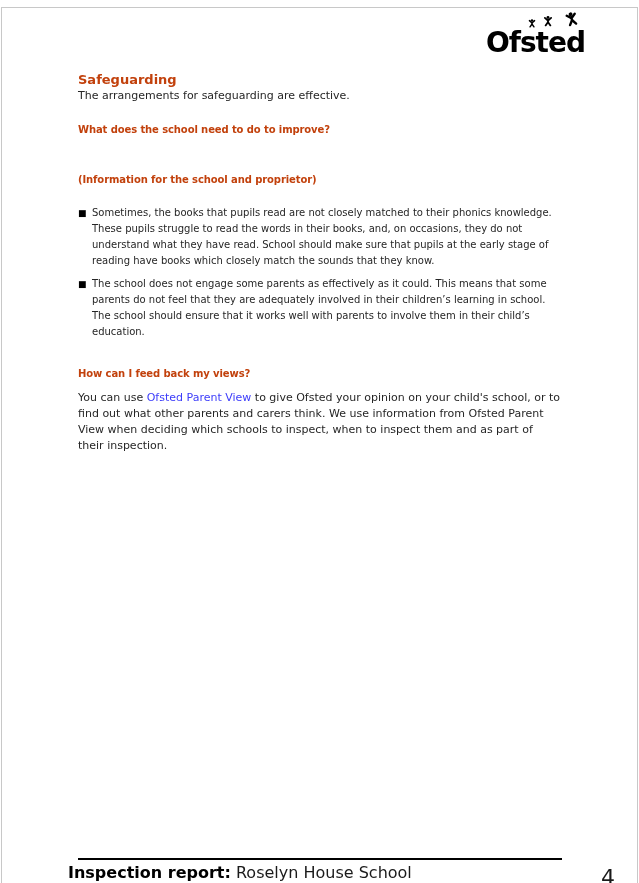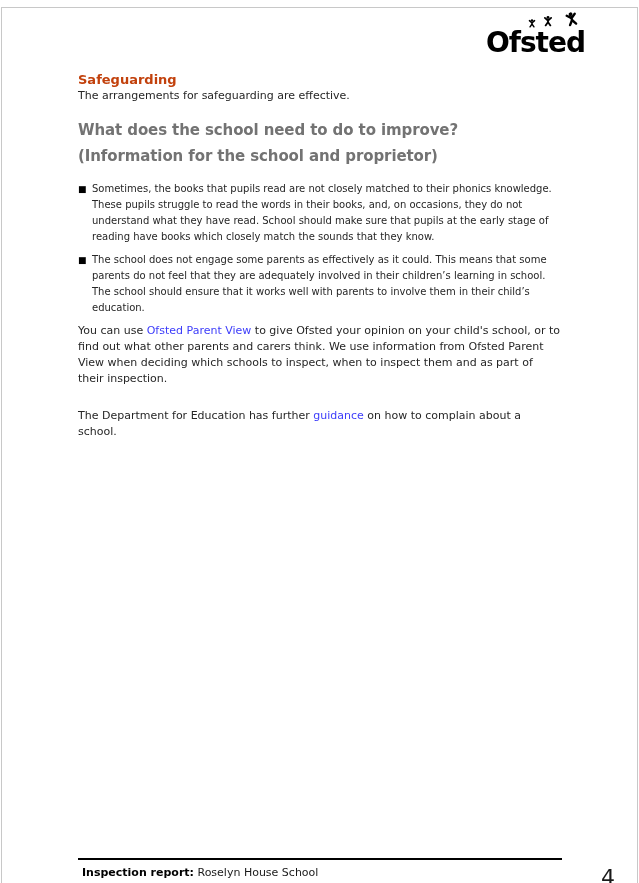--- a/index.html
+++ b/index.html
@@ -46,28 +46,28 @@
   }
   .h-small {
     margin: 0;
     font-size: 13px;
     line-height: 16px;
     font-weight: 700;
     color: #c2410c;
   }
   .h-big {
     margin: 0;
-    font-size: 15px;
+    font-size: 10px;
     line-height: 18px;
     font-weight: 700;
-    color: #737373;
+    color: #c2410c;
     letter-spacing: -0.1px;
   }
   .h-improve { margin-top: 17px; }
-  .h-info { margin-top: 8px; }
+  .h-info { margin-top: 32px; }
   .h-feedback { margin-top: 25px; }
   .body-p {
     margin: 0;
     font-size: 11px;
     line-height: 16px;
   }
   .p-safeguarding { }
   .p-feedback1 { margin-top: 7px; }
   .p-feedback2 { margin-top: 21px; }
   .bullets { margin-top: 16px; }
@@ -90,23 +90,23 @@
   .footer-rule {
     position: absolute;
     left: 78px;
     top: 858px;
     width: 484px;
     height: 2px;
     background: #000;
   }
   .footer-text {
     position: absolute;
-    left: 82px;
+    left: 68px;
     top: 866px;
-    font-size: 11px;
+    font-size: 16px;
     line-height: 14px;
     color: #1a1a1a;
   }
   .footer-text b { color: #000; }
   .page-number {
     position: absolute;
     left: 601px;
     top: 866px;
     font-size: 22px;
     line-height: 24px;
@@ -151,22 +151,22 @@
       <div class="bullet-item">
         <span class="bullet-marker">■</span>
         <span class="bullet-text">Sometimes, the books that pupils read are not closely matched to their phonics knowledge. These pupils struggle to read the words in their books, and, on occasions, they do not understand what they have read. School should make sure that pupils at the early stage of reading have books which closely match the sounds that they know.</span>
       </div>
       <div class="bullet-item">
         <span class="bullet-marker">■</span>
         <span class="bullet-text">The school does not engage some parents as effectively as it could. This means that some parents do not feel that they are adequately involved in their children’s learning in school. The school should ensure that it works well with parents to involve them in their child’s education.</span>
       </div>
     </div>
 
+    <h2 class="h-big h-feedback">How can I feed back my views?</h2>
 
     <p class="body-p p-feedback1"><span>You can use </span><a class="doc-link" href="#" style="color: rgb(60, 60, 250);">Ofsted Parent View</a><span> to give Ofsted your opinion on your child's school, or to find out what other parents and carers think. We use information from Ofsted Parent View when deciding which schools to inspect, when to inspect them and as part of their inspection.</span></p>
 
-    <p class="body-p p-feedback2"><span>The Department for Education has further </span><a class="doc-link" href="#" style="color: rgb(60, 60, 250);">guidance</a><span> on how to complain about a school.</span></p>
   </div>
 
   <div class="footer-rule"></div>
   <div class="footer-text"><b>Inspection report:</b><span> Roselyn House School</span></div>
   <div class="page-number">4</div>
 </div>
 
 </body></html>

